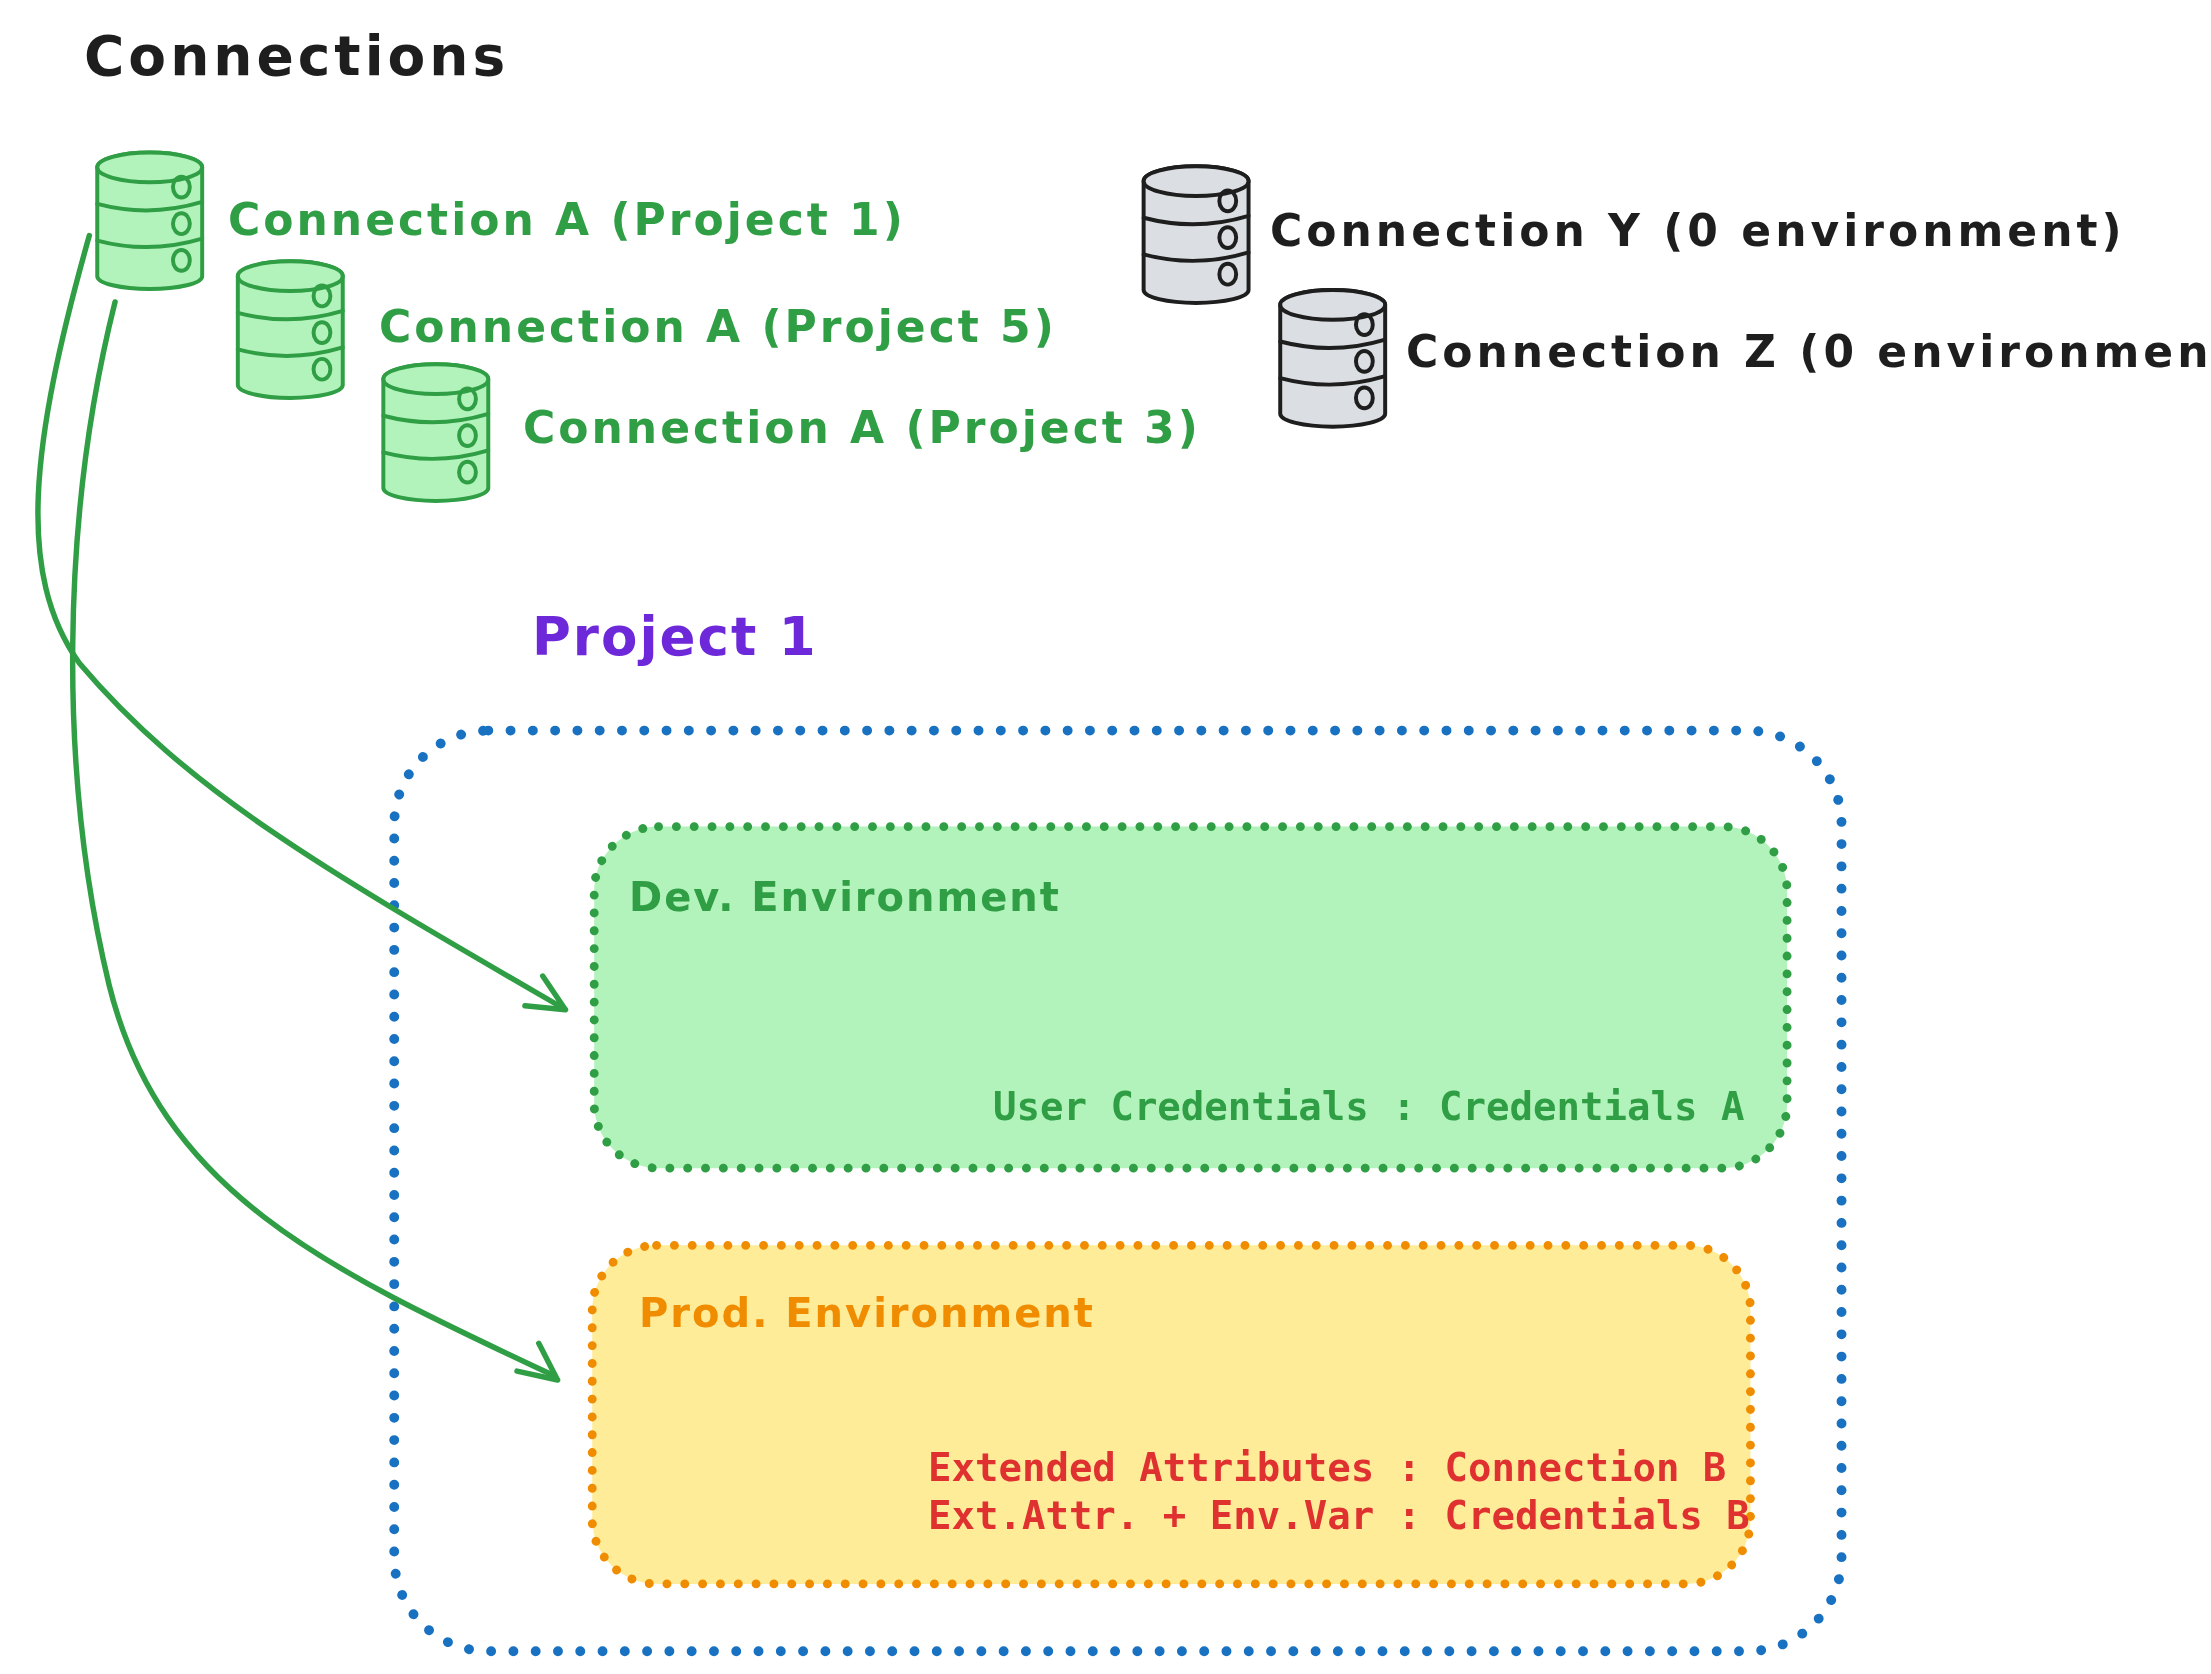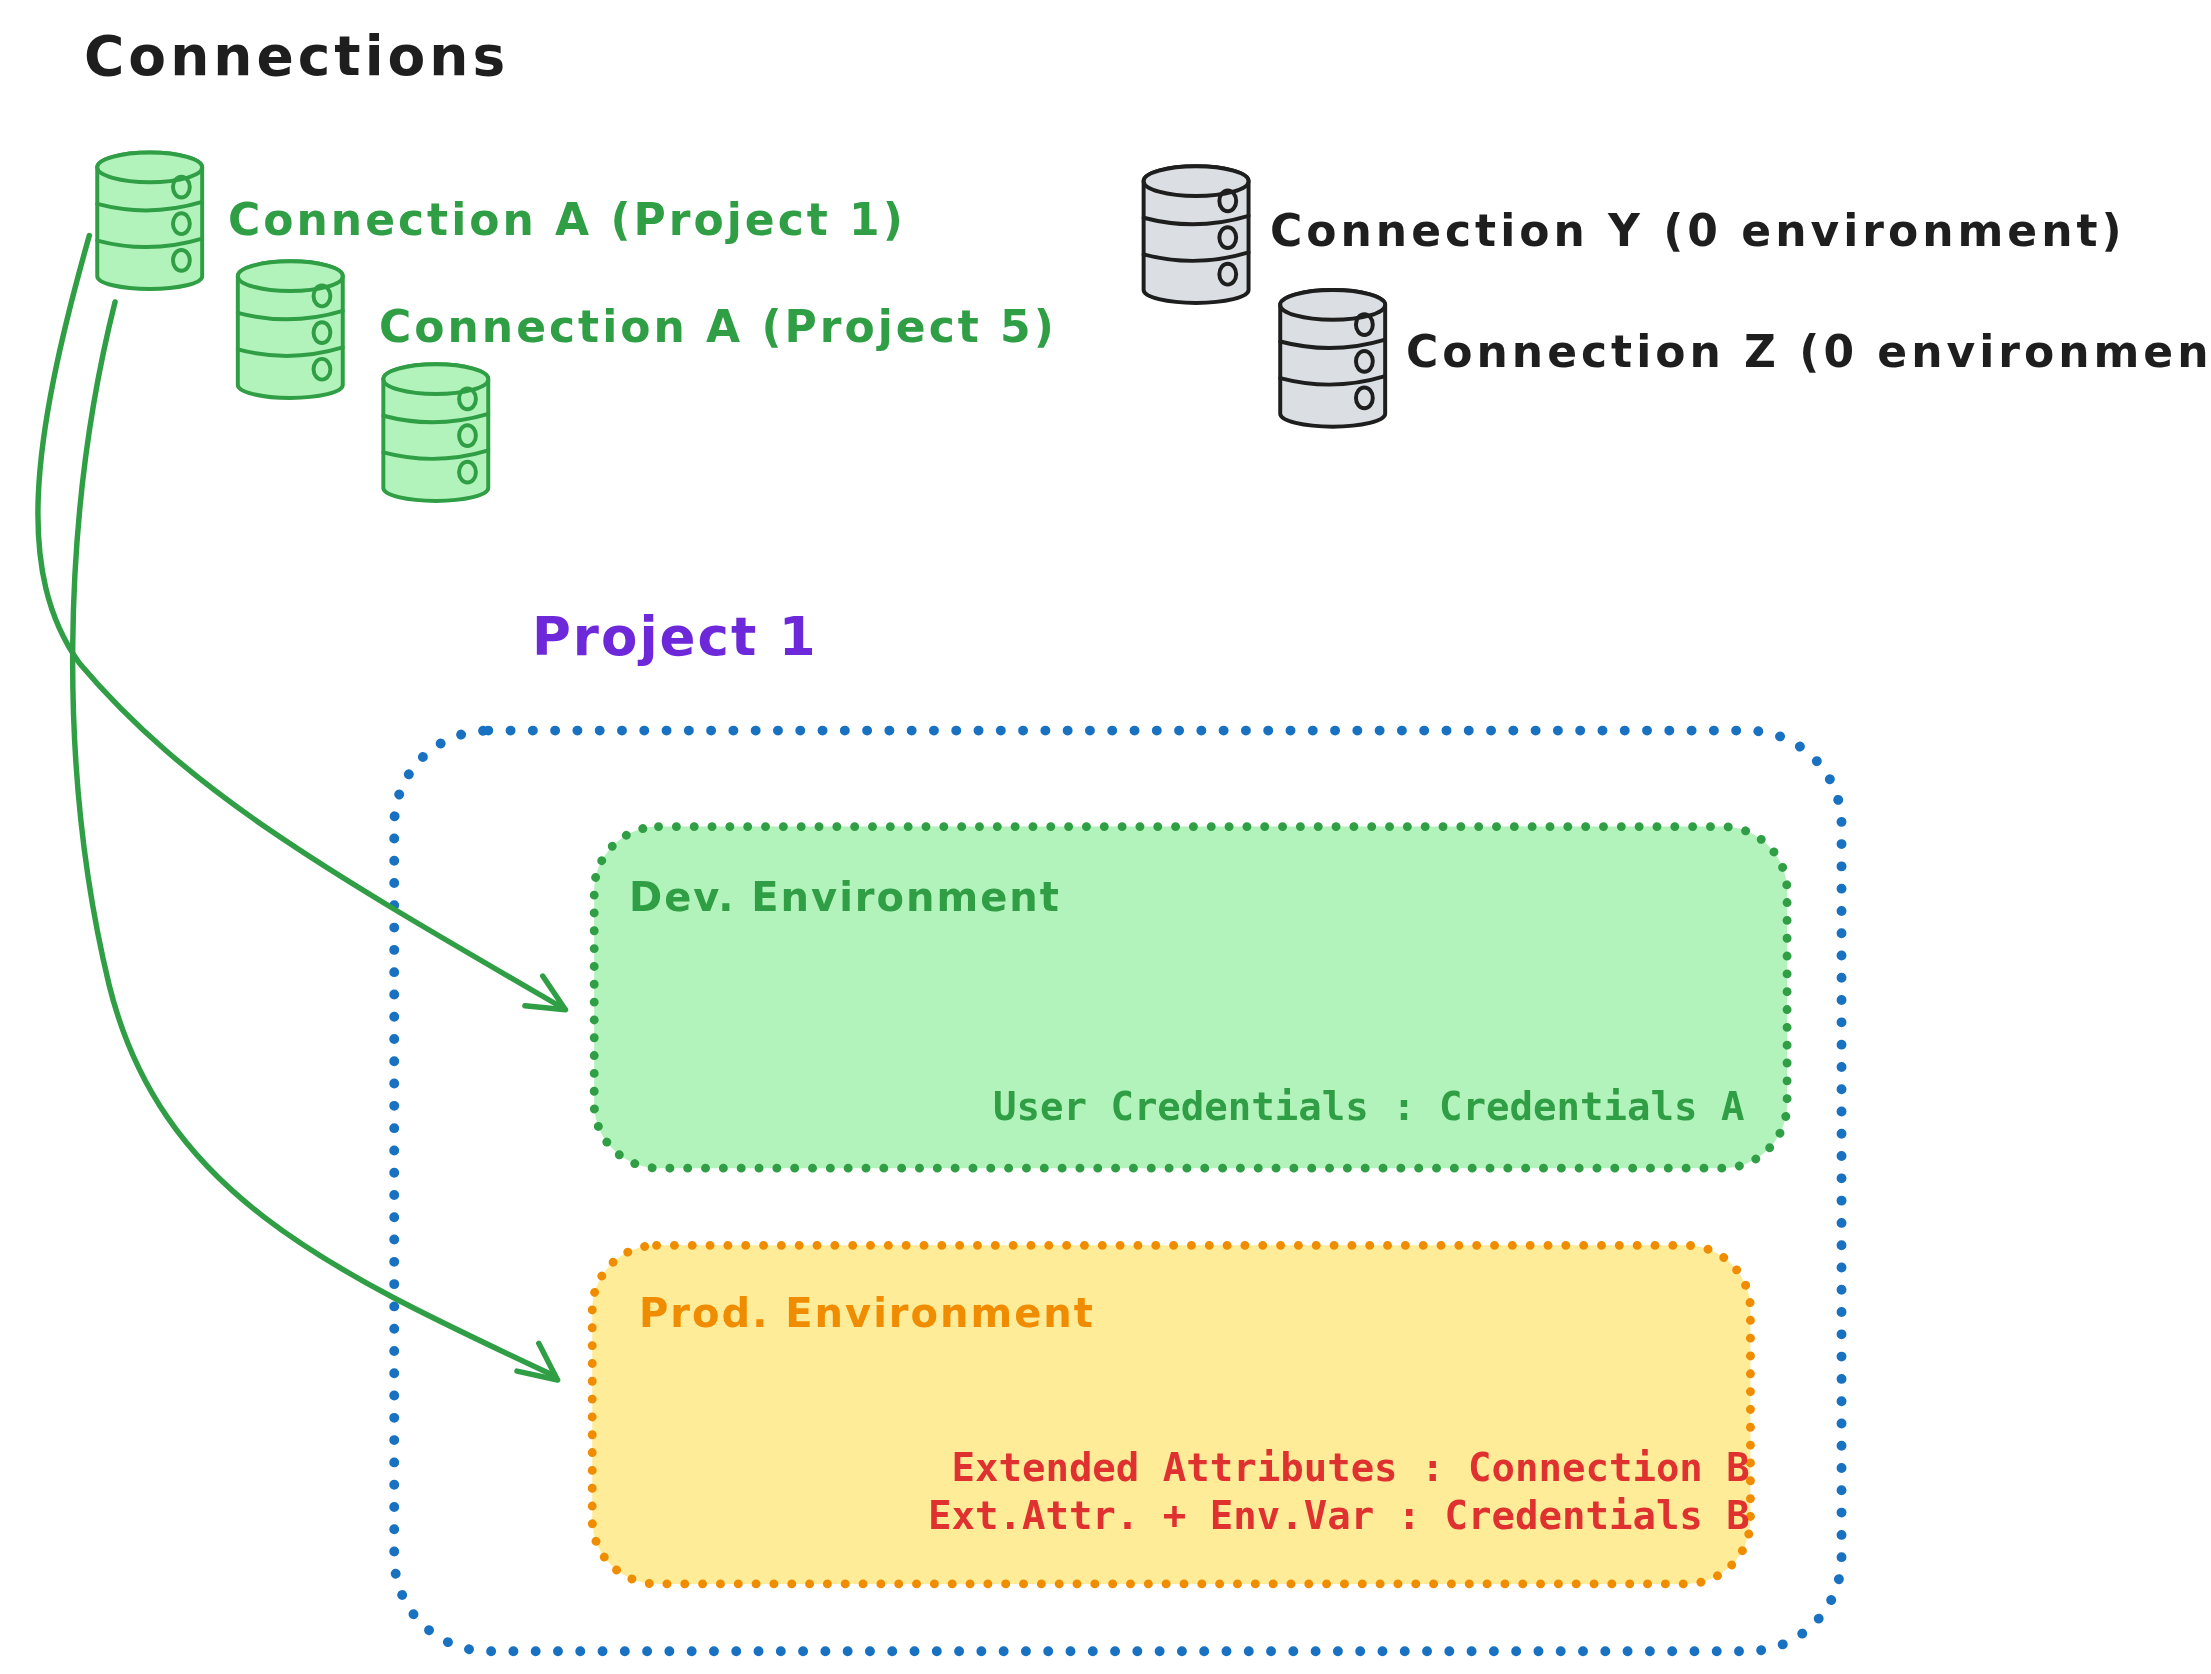--- a/index.html
+++ b/index.html
@@ -4,21 +4,21 @@
 <style>
   html,body{margin:0;padding:0;background:#ffffff;}
   .canvas{
     position:relative;
     width:2212px;height:1674px;
     background:#ffffff;
     overflow:hidden;
     font-family:"DejaVu Sans",sans-serif;
   }
   .layer{position:absolute;left:0;top:0;}
-  .txt{position:absolute;white-space:nowrap;text-align:right;}
+  .txt{position:absolute;white-space:nowrap;}
   .hand{font-weight:600;}
   .title{
     left:84px;top:22px;
     font-size:55px;font-weight:700;letter-spacing:4px;
     color:#1e1e1e;line-height:69px;
   }
   .conn-label{font-size:44px;letter-spacing:3px;line-height:59px;color:#2f9e44;}
   .conn-label.l1{left:228px;top:190px;}
   .conn-label.l2{left:379px;top:297px;}
   .conn-label.l3{left:523px;top:398px;}
@@ -80,20 +80,21 @@
     <use href="#db-cyl" x="385" y="366" style="--f:#b2f2bb;--s:#2f9e44"></use>
 
     <use href="#db-cyl" x="1153" y="166" style="--f:#dbdfe3;--s:#1e1e1e"></use>
     <use href="#db-cyl" x="1291" y="291" style="--f:#dbdfe3;--s:#1e1e1e"></use>
   </svg>
 
   <div class="txt title">Connections</div>
 
   <div class="txt hand conn-label l1">Connection A (Project 1)</div>
   <div class="txt hand conn-label l2">Connection A (Project 5)</div>
+  <div class="txt hand conn-label l3">Connection A (Project 3)</div>
 
   <div class="txt hand ext-label ly">Connection Y (0 environment)</div>
   <div class="txt hand ext-label lz">Connection Z (0 environment)</div>
 
   <div class="txt hand project-title">Project 1</div>
 
   <div class="txt hand env-title dev">Dev. Environment</div>
   <div class="txt hand env-title prod">Prod. Environment</div>
 
   <div class="txt mono dev-mapping">User Credentials : Credentials A</div>

